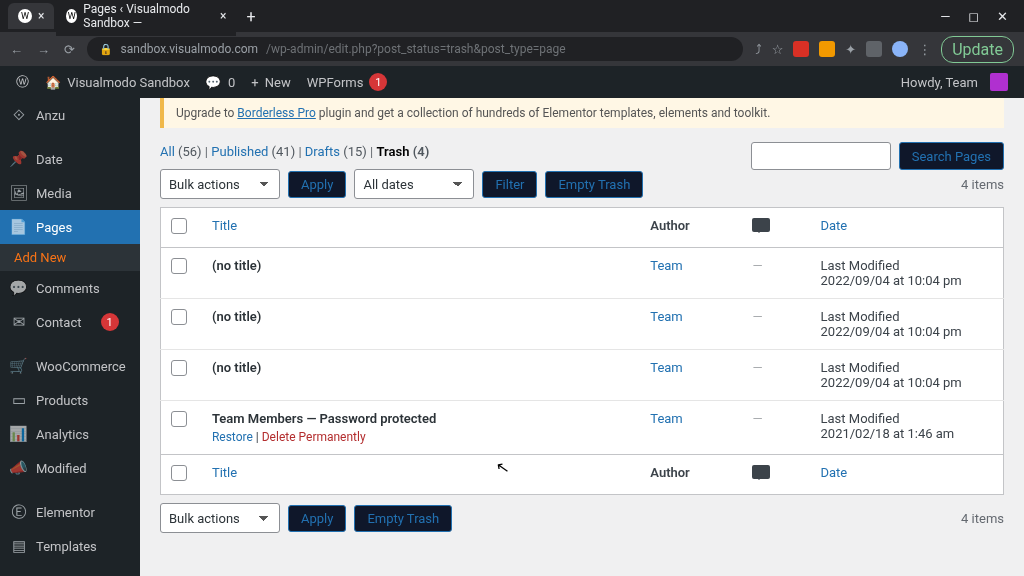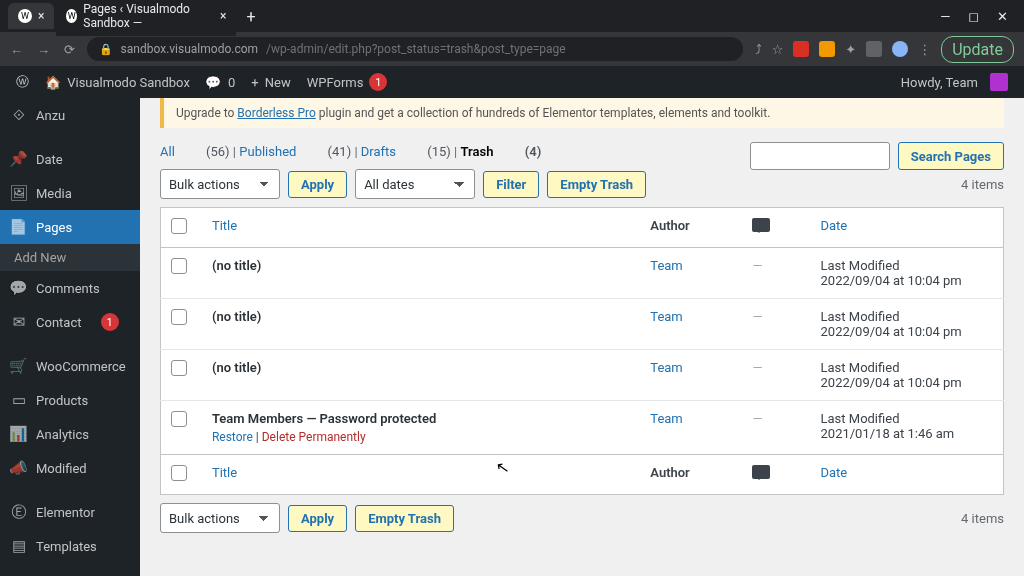--- a/index.html
+++ b/index.html
@@ -25,38 +25,38 @@
 .wp-adminbar .right { margin-left: auto; display: flex; align-items: center; }
 .badge-red { background: #d63638; color: #fff; border-radius: 9px; min-width: 18px; height: 18px; display: inline-flex; align-items: center; justify-content: center; font-size: 11px; padding: 0 5px; }
 .avatar { width: 18px; height: 18px; background: #b030d0; border-radius: 2px; margin-left: 6px; }
 
 .wp-body { display: flex; height: calc(576px - 32px - 34px - 32px); }
 .wp-sidebar { width: 140px; background: #1d2327; color: #c3c4c7; font-size: 13px; overflow-y: auto; }
 .menu-item { display: flex; align-items: center; gap: 8px; padding: 8px 10px; cursor: pointer; }
 .menu-item.current { background: #2271b1; color: #fff; position: relative; }
 .menu-item.current::after { content: ""; position: absolute; right: -8px; top: 50%; transform: translateY(-50%); border: 8px solid transparent; border-right-color: #f0f0f1; }
 .submenu { background: #2c3338; }
-.submenu .sub { padding: 6px 10px 6px 14px; color: #a3a3a3; cursor: pointer; font-size: 13px; }
+.submenu .sub { padding: 6px 10px 6px 14px; color: #f97316; cursor: pointer; font-size: 13px; }
 .submenu .sub.active { color: #fff; font-weight: 600; }
 .mi-icon { width: 18px; height: 18px; display: inline-flex; align-items: center; justify-content: center; color: rgba(240,246,252,.6); font-size: 15px; }
 
 .wp-content { flex: 1; background: #f0f0f1; color: #3c434a; padding: 0 20px 20px 20px; overflow-y: auto; position: relative; }
 .notice { background: #fff7e5; border-left: 4px solid #f0b849; padding: 8px 12px; font-size: 12px; color: #555; margin-bottom: 14px; white-space: nowrap; overflow: hidden; }
 .notice a { color: #2271b1; text-decoration: underline; }
 
 .subsubsub { font-size: 13px; color: #646970; margin-bottom: 10px; }
 .subsubsub a { color: #2271b1; text-decoration: none; }
-.subsubsub .count { color: #50575e; margin-left: 28px; }
+.subsubsub .count { color: #50575e; }
 .subsubsub .current { color: #000; font-weight: 600; }
 
 .tablenav { display: flex; align-items: center; gap: 8px; margin-bottom: 8px; }
 .tablenav .right { margin-left: auto; color: #646970; font-size: 13px; }
 .topsearch { display: flex; justify-content: flex-end; gap: 8px; margin-bottom: 8px; }
 .topsearch input[type=text] { border: 1px solid #8c8f94; border-radius: 3px; padding: 4px 8px; width: 140px; height: 28px; background: #fff; }
-.btn { border: 1px solid #2271b1; color: #2271b1; background: #fef9c3; border-radius: 3px; padding: 5px 12px; font-size: 13px; cursor: pointer; font-weight: bold; }
+.btn { border: 1px solid #2271b1; color: #2271b1; background: #0f172a; border-radius: 3px; padding: 5px 12px; font-size: 13px; cursor: pointer; }
 select.wp { border: 1px solid #8c8f94; border-radius: 3px; padding: 4px 24px 4px 8px; font-size: 13px; background: #fff; color: #2c3338; height: 30px; min-width: 120px; appearance: none; background-image: linear-gradient(45deg, transparent 50%, #555 50%), linear-gradient(135deg, #555 50%, transparent 50%); background-position: calc(100% - 15px) 12px, calc(100% - 10px) 12px; background-size: 5px 5px; background-repeat: no-repeat; }
 
 .wp-table { width: 100%; background: #fff; border: 1px solid #c3c4c7; border-collapse: collapse; }
 .wp-table th, .wp-table td { text-align: left; padding: 10px; font-size: 13px; vertical-align: top; }
 .wp-table thead th, .wp-table tfoot th { font-weight: 400; color: #2271b1; border-bottom: 1px solid #c3c4c7; }
 .wp-table thead th.dark, .wp-table tfoot th.dark { color: #3c434a; font-weight: 600; }
 .wp-table tfoot th { border-top: 1px solid #c3c4c7; border-bottom: none; }
 .wp-table tbody tr { border-bottom: 1px solid #e5e5e5; }
 .wp-table .cb { width: 30px; }
 .wp-table .check { width: 16px; height: 16px; border: 1px solid #8c8f94; border-radius: 3px; display: inline-block; background: #fff; }
@@ -266,21 +266,21 @@
         <tr>
           <td><span class="check"></span></td>
           <td>
             <span class="rowtitle">Team Members — Password protected</span>
             <div class="rowactions">
               <a href="#">Restore</a> | <a href="#" class="del">Delete Permanently</a>
             </div>
           </td>
           <td><a href="#">Team</a></td>
           <td><span class="nocom">—</span></td>
-          <td class="datelabel"><span>Last Modified</span><br><span>2021/01/18 at 1:46 am</span></td>
+          <td class="datelabel"><span>Last Modified</span><br><span>2021/02/18 at 1:46 am</span></td>
         </tr>
       </tbody>
       <tfoot>
         <tr>
           <th class="cb"><span class="check"></span></th>
           <th class="title-col"><a href="#">Title</a></th>
           <th class="author-col dark">Author</th>
           <th class="com-col"><span class="comment-bubble"></span></th>
           <th class="date-col"><a href="#">Date</a></th>
         </tr>

